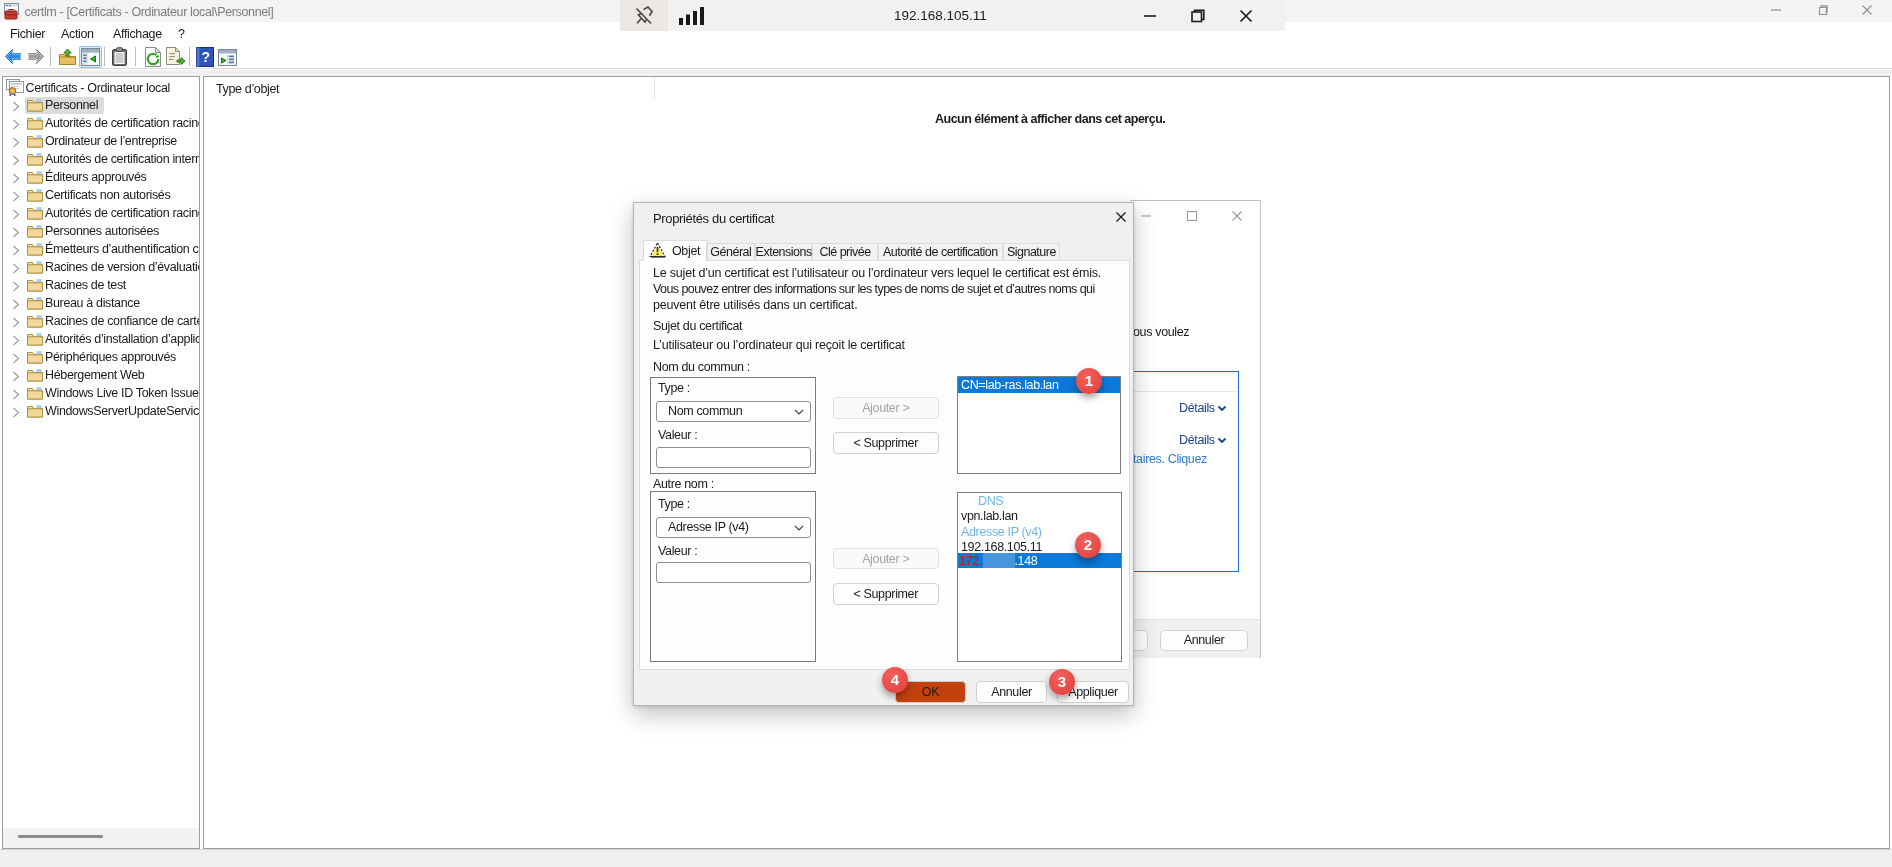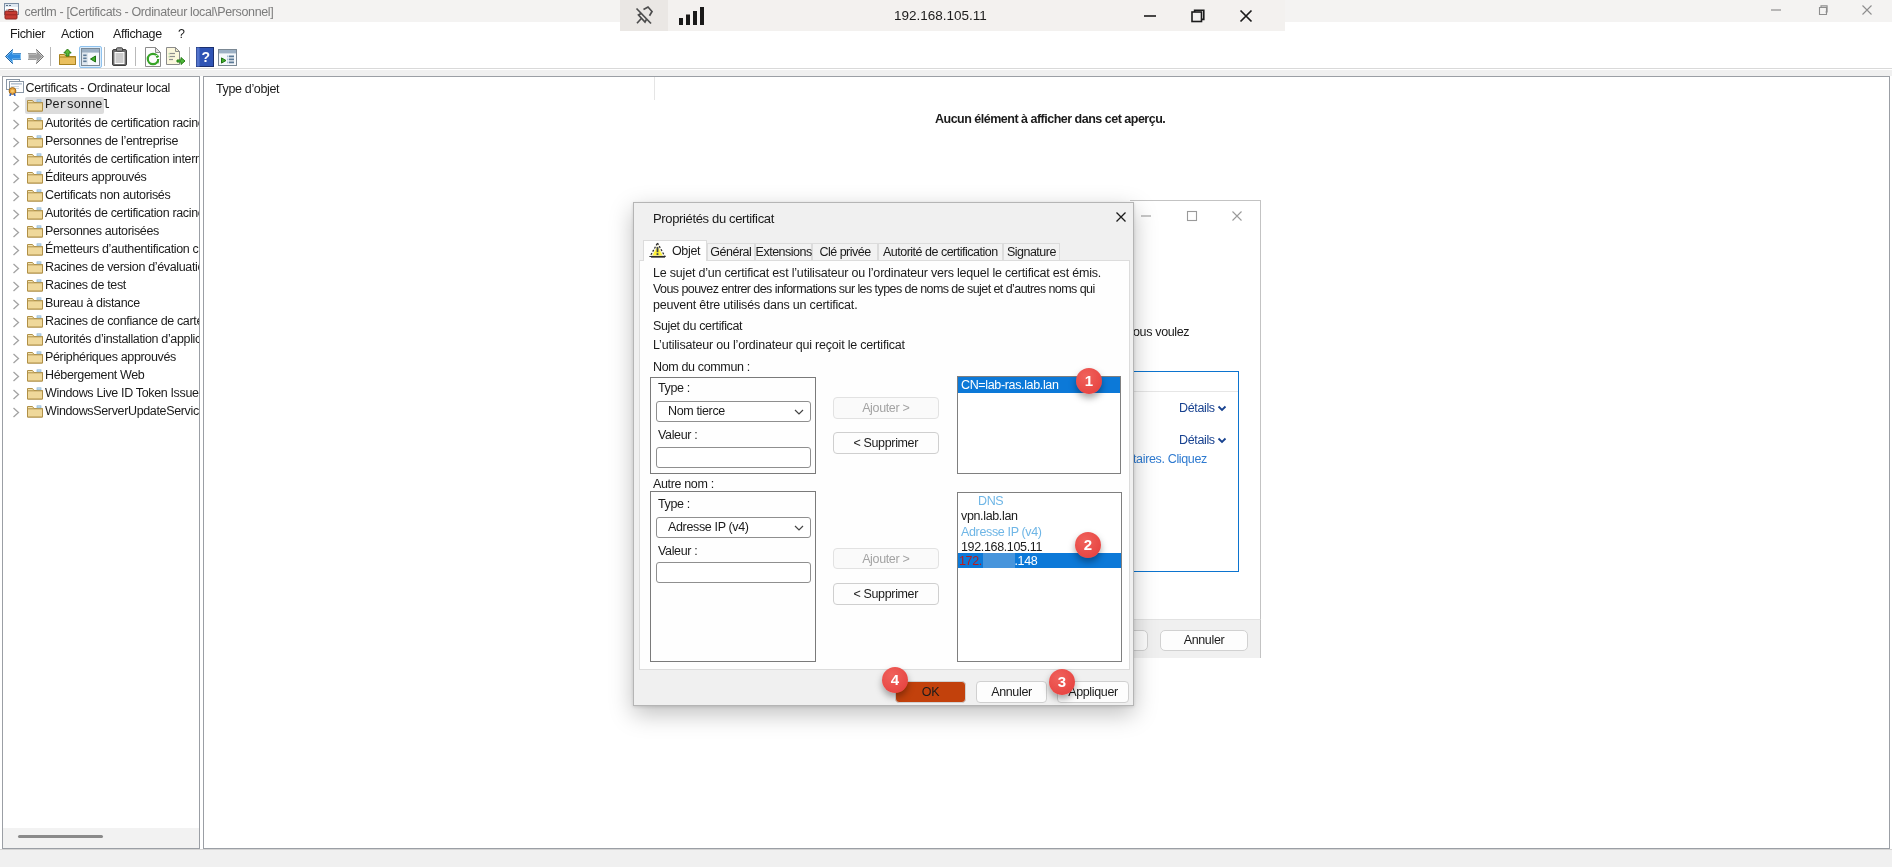--- a/index.html
+++ b/index.html
@@ -180,39 +180,39 @@
     <div class="abs nw" style="left:22.5px;top:4px;font-size:12.5px;">Certificats - Ordinateur local</div>
       <div class="abs" style="left:22px;top:19.5px;width:79px;height:17px;background:#dcdcdc;border-radius:2px;"></div>
       <svg class="abs" style="left:9px;top:23.5px;" width="8" height="11" viewBox="0 0 8 11">
         <path d="M1.5 1 L6.5 5.5 L1.5 10" fill="none" stroke="#a3a3a3" stroke-width="1.3"></path>
       </svg>
       <svg class="abs" style="left:24px;top:20.5px;" width="16" height="14" viewBox="0 0 16 14">
         <path d="M0.5 2.5 h5 l1.5 2 h8.5 v8.5 h-15 z" fill="#f3e3b0" stroke="#b09046"></path>
         <path d="M0.5 4.8 h15 v8.2 h-15 z" fill="#efd89a" stroke="#b09046"></path>
         <rect x="10" y="1.8" width="4" height="2" fill="#bfdcf0" stroke="#8fb6d4" stroke-width="0.7"></rect>
       </svg>
-      <div class="abs nw" style="left:42px;top:21px;font-size:12.5px;font-family:Liberation Mono, monospace;">Personnel</div>
+      <div class="abs nw" style="left:42px;top:21px;font-size:12.5px;">Personnel</div>
       <svg class="abs" style="left:9px;top:41.5px;" width="8" height="11" viewBox="0 0 8 11">
         <path d="M1.5 1 L6.5 5.5 L1.5 10" fill="none" stroke="#a3a3a3" stroke-width="1.3"></path>
       </svg>
       <svg class="abs" style="left:24px;top:38.5px;" width="16" height="14" viewBox="0 0 16 14">
         <path d="M0.5 2.5 h5 l1.5 2 h8.5 v8.5 h-15 z" fill="#f3e3b0" stroke="#b09046"></path>
         <path d="M0.5 4.8 h15 v8.2 h-15 z" fill="#efd89a" stroke="#b09046"></path>
         <rect x="10" y="1.8" width="4" height="2" fill="#bfdcf0" stroke="#8fb6d4" stroke-width="0.7"></rect>
       </svg>
       <div class="abs nw" style="left:42px;top:39px;font-size:12.5px;">Autorités de certification racines de confiance</div>
       <svg class="abs" style="left:9px;top:59.5px;" width="8" height="11" viewBox="0 0 8 11">
         <path d="M1.5 1 L6.5 5.5 L1.5 10" fill="none" stroke="#a3a3a3" stroke-width="1.3"></path>
       </svg>
       <svg class="abs" style="left:24px;top:56.5px;" width="16" height="14" viewBox="0 0 16 14">
         <path d="M0.5 2.5 h5 l1.5 2 h8.5 v8.5 h-15 z" fill="#f3e3b0" stroke="#b09046"></path>
         <path d="M0.5 4.8 h15 v8.2 h-15 z" fill="#efd89a" stroke="#b09046"></path>
         <rect x="10" y="1.8" width="4" height="2" fill="#bfdcf0" stroke="#8fb6d4" stroke-width="0.7"></rect>
       </svg>
-      <div class="abs nw" style="left:42px;top:57px;font-size:12.5px;">Personnes de l’entreprise</div>
+      <div class="abs nw" style="left:42px;top:57px;font-size:12.5px;">Ordinateur de l’entreprise</div>
       <svg class="abs" style="left:9px;top:77.5px;" width="8" height="11" viewBox="0 0 8 11">
         <path d="M1.5 1 L6.5 5.5 L1.5 10" fill="none" stroke="#a3a3a3" stroke-width="1.3"></path>
       </svg>
       <svg class="abs" style="left:24px;top:74.5px;" width="16" height="14" viewBox="0 0 16 14">
         <path d="M0.5 2.5 h5 l1.5 2 h8.5 v8.5 h-15 z" fill="#f3e3b0" stroke="#b09046"></path>
         <path d="M0.5 4.8 h15 v8.2 h-15 z" fill="#efd89a" stroke="#b09046"></path>
         <rect x="10" y="1.8" width="4" height="2" fill="#bfdcf0" stroke="#8fb6d4" stroke-width="0.7"></rect>
       </svg>
       <div class="abs nw" style="left:42px;top:75px;font-size:12.5px;">Autorités de certification intermédiaires</div>
       <svg class="abs" style="left:9px;top:95.5px;" width="8" height="11" viewBox="0 0 8 11">
@@ -407,21 +407,21 @@
     <div class="abs nw" style="left:38px;top:41px;font-size:12.5px;">Objet</div>
 
     <div class="abs nw" style="left:19px;top:61.5px;font-size:12.5px;line-height:16px;letter-spacing:-0.2px;">Le sujet d’un certificat est l’utilisateur ou l’ordinateur vers lequel le certificat est émis.<br><span style="letter-spacing:-0.57px;">Vous pouvez entrer des informations sur les types de noms de sujet et d’autres noms qui</span><br>peuvent être utilisés dans un certificat.</div>
     <div class="abs nw" style="left:19px;top:115.5px;font-size:12.5px;">Sujet du certificat</div>
     <div class="abs nw" style="left:19px;top:135px;font-size:12.5px;letter-spacing:-0.2px;">L’utilisateur ou l’ordinateur qui reçoit le certificat</div>
     <div class="abs nw" style="left:19px;top:156.5px;font-size:12.5px;">Nom du commun :</div>
 
     <div class="abs" style="left:16px;top:174px;width:166px;height:97px;border:1px solid #7a7a7a;"></div>
     <div class="abs nw" style="left:24px;top:177.5px;font-size:12.5px;">Type :</div>
     <div class="abs" style="left:22px;top:198px;width:155px;height:21px;background:#fff;border:1px solid #8f8f8f;border-radius:3px;"></div>
-    <div class="abs nw" style="left:34px;top:201px;font-size:12.5px;">Nom tierce</div>
+    <div class="abs nw" style="left:34px;top:201px;font-size:12.5px;">Nom commun</div>
     <svg class="abs" style="left:160px;top:206px;" width="10" height="6" viewBox="0 0 10 6">
         <path d="M1 1 L5 5 L9 1" fill="none" stroke="#444" stroke-width="1.2"></path>
       </svg>
     <div class="abs nw" style="left:24px;top:225px;font-size:12.5px;">Valeur :</div>
     <div class="abs" style="left:22px;top:244px;width:155px;height:21px;background:#fff;border:1px solid #8f8f8f;border-radius:3px;"></div>
 
     <div class="abs" style="left:198.5px;top:194px;width:106.5px;height:21.5px;background:#fafafa;border:1px solid #e2e2e2;border-radius:4px;text-align:center;line-height:20px;font-size:12.5px;color:#a3a3a3;">Ajouter &gt;</div>
     <div class="abs" style="left:198.5px;top:229px;width:106.5px;height:22px;background:#fdfdfd;border:1px solid #cfcfcf;border-radius:4px;text-align:center;line-height:20px;font-size:12.5px;">&lt; Supprimer</div>
 
     <div class="abs" style="left:323px;top:173px;width:164px;height:98px;background:#fff;border:1px solid #7f7f7f;"></div>

